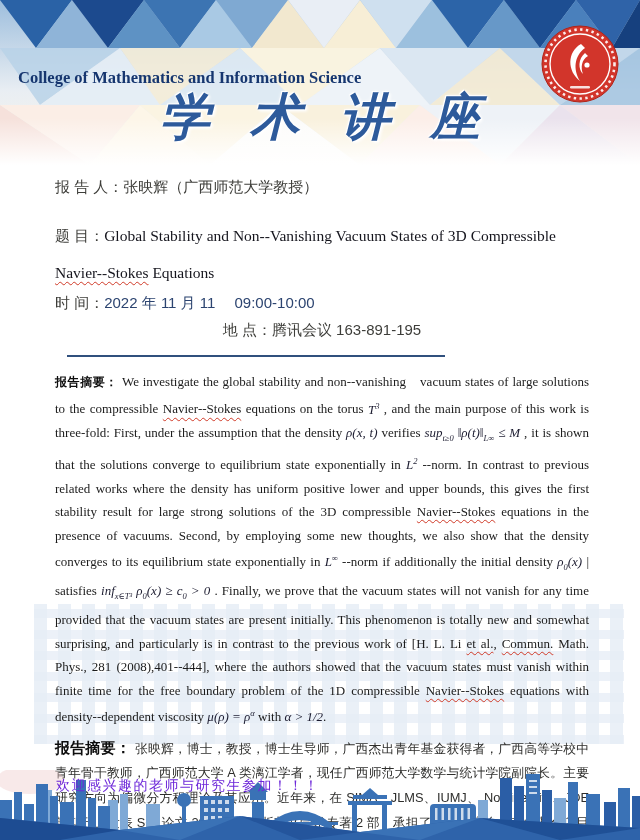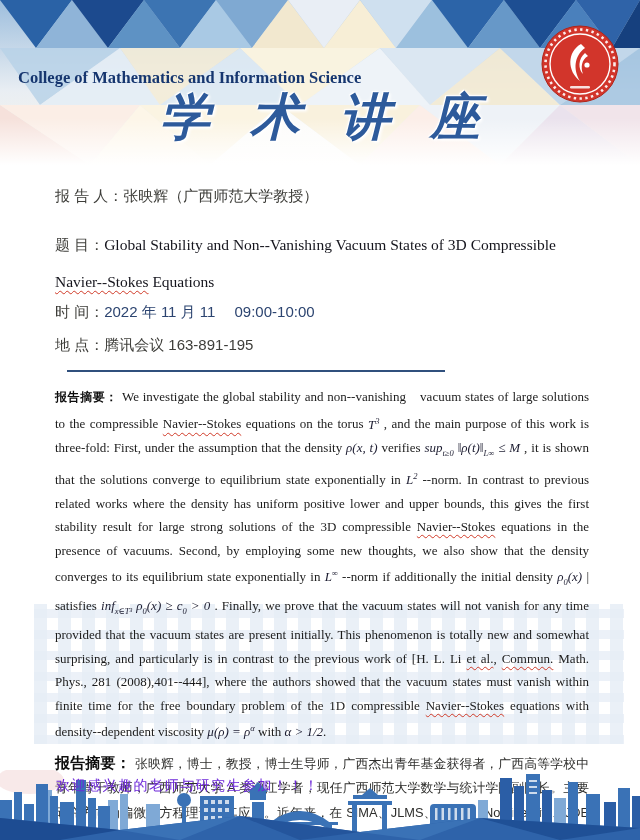--- a/index.html
+++ b/index.html
@@ -19,25 +19,25 @@
     position:absolute;top:84px;left:0;width:640px;text-align:center;
     font-family:"Liberation Serif","DejaVu Serif",serif;
     font-size:50px;font-weight:bold;font-style:italic;color:#2d5a9b;
     letter-spacing:40px;padding-left:40px;box-sizing:border-box;
     text-shadow:0 0 2px #fff,0 0 4px #fff,1px 1px 0 #fff,-1px -1px 0 #fff,2px 2px 3px rgba(255,255,255,.9);
   }
   
   .content{position:absolute;top:165px;left:55px;width:534px;}
   .info-line{font-size:15px;color:#3e3e3a;line-height:22px;margin:0;}
   .lbl{color:#3e3e3a;}
-  .row-speaker{margin-top:20px;}
+  .row-speaker{margin-top:11px;}
   .row-title{margin-top:19px;line-height:37px;}
   .row-title .en{font-family:"Liberation Serif","DejaVu Serif",serif;color:#15151d;font-size:15.5px;}
   .row-time{margin-top:1px;}
-  .row-venue{margin-top:11px;}
+  .row-venue{margin-top:5px;text-align:center;}
   .num{color:#2c4470;}
   .divider{margin:14px 0 0 12px;width:378px;border:none;border-top:2px solid #30507d;height:0;}
   .para{
     font-family:"Liberation Serif","DejaVu Serif",serif;
     font-size:13px;color:#1b1b1b;line-height:23.4px;text-align:justify;margin:13px 0 0 0;
   }
   .para .plbl{font-family:Liberation Serif, serif;font-weight:bold;font-size:12px;color:#0d0d0d;margin-right:4px;}
   .bio{
     font-family:"Liberation Sans",sans-serif;
     font-size:12.8px;color:#2e2e2c;line-height:24.6px;text-align:justify;margin:7px 0 0 0;

